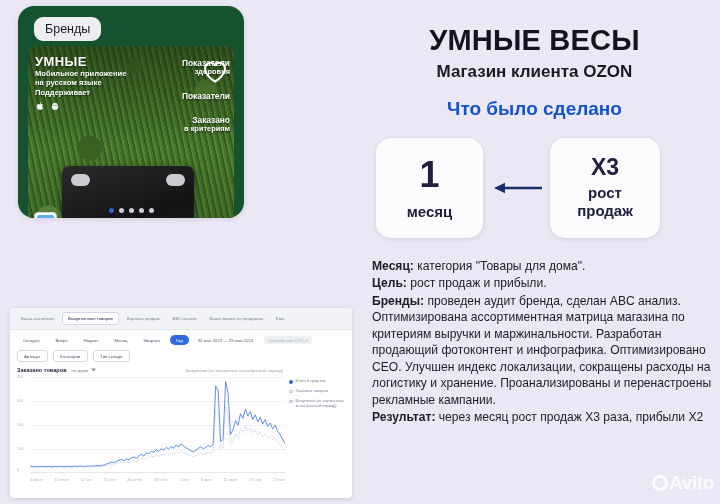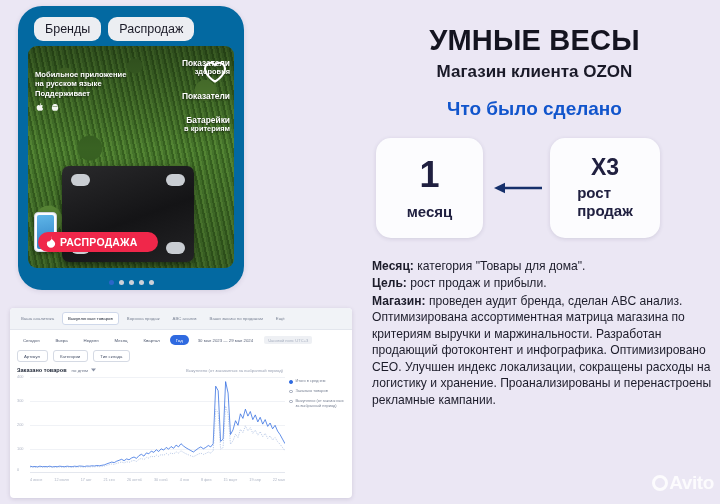--- a/index.html
+++ b/index.html
@@ -12,23 +12,23 @@
   }
 
   
   #left-col {
     position: absolute; left: 0; top: 0; width: 358px; height: 504px;
   }
 
   
   #product-card {
     position: absolute; left: 18px; top: 6px;
-    width: 226px; height: 284px;
-    background: #0369a1;
-    border-radius: 24px;
+    width: 226px; height: 212px;
+    background: #14532d;
+    border-radius: 16px;
     box-shadow: 0 1px 5px rgba(60,50,90,.13);
     overflow: hidden;
   }
   #chip-row {
     position: absolute; left: 0; top: 8px; width: 100%; height: 30px;
     display: flex; gap: 7px; padding-left: 16px; align-items: center;
   }
   .nav-chip {
     background: #eceef2; border-radius: 9px;
     padding: 5px 11px; font-size: 12.5px; color: #1b1b28;
@@ -59,21 +59,21 @@
   #ph-umnye {
     color: #fff; font-size: 13px; font-weight: 700; letter-spacing: .4px;
     text-shadow: 0 1px 2px rgba(0,0,0,.55);
   }
   #ph-vesy {
     color: #fff; font-size: 30px; font-weight: 800; line-height: .96;
     letter-spacing: .5px; text-shadow: 0 1px 3px rgba(0,0,0,.6);
   }
   .ph-sub {
     color: #fff; font-size: 7.6px; font-weight: 700; line-height: 1.22;
-    text-shadow: 0 1px 2px rgba(0,0,0,.6); margin-top: 16px;
+    text-shadow: 0 1px 2px rgba(0,0,0,.6); margin-top: 0;
   }
   #ph-os { margin-top: 4px; display: flex; gap: 5px; }
   .os-ico { width: 10px; height: 11px; fill: #fff; opacity: .95; }
   #ph-right {
     position: absolute; right: 4px; top: 12px; width: 86px;
     text-align: right;
   }
   .ph-feat {
     color: #fff; font-size: 7.4px; font-weight: 700; line-height: 1.2;
     text-shadow: 0 1px 2px rgba(0,0,0,.65); margin-bottom: 14px;
@@ -189,21 +189,21 @@
     position: absolute; background: #fcfcfe; border-radius: 15px;
     box-shadow: 0 1px 4px rgba(60,50,90,.14);
     display: flex; flex-direction: column; align-items: center; justify-content: center;
     color: #202040;
   }
   #kpi-left { left: 14px; top: 138px; width: 107px; height: 100px; }
   #kpi-left .big { font-size: 36px; font-weight: 800; line-height: 1; }
   #kpi-left .small { font-size: 15px; font-weight: 700; margin-top: 10px; }
   #kpi-right { left: 188px; top: 138px; width: 110px; height: 100px; }
   #kpi-right .big { font-size: 23px; font-weight: 800; line-height: 1; }
-  #kpi-right .small { font-size: 15px; font-weight: 700; line-height: 1.18; text-align: left; margin-top: 5px; }
+  #kpi-right .small { font-size: 15px; font-weight: 700; line-height: 1.18; text-align: center; margin-top: 5px; }
   #arrow { position: absolute; left: 130px; top: 180px; width: 52px; height: 16px; }
 
   #body-text {
     position: absolute; left: 10px; top: 258px; width: 342px;
     font-size: 12.1px; line-height: 1.36; color: #1c1c2a;
   }
   #body-text p { margin-bottom: 1px; }
   #body-text b { font-weight: 700; }
   #watermark {
     position: absolute; right: 6px; bottom: 10px;
@@ -215,27 +215,27 @@
 </style>
 </head>
 <body>
 
 <div id="left-col">
 
   <div id="product-card">
 
     <div id="chip-row">
       <div class="nav-chip">Бренды</div>
-      <div class="nav-chip clipped">Распродаж</div>
     </div>
 
     <div id="photo">
       <div id="photo-shade"></div>
 
       <div id="ph-left">
+        <div id="ph-umnye">УМНЫЕ</div>
         <div class="ph-sub" style="white-space:pre-line">Мобильное приложение
 на русском языке
 Поддерживает</div>
         <div id="ph-os">
           <svg class="os-ico" viewBox="0 0 24 24">
               <path d="M17 12c0-3 2.5-4 2.5-4S18 6 15.5 6c-2 0-2.6 1-3.5 1s-1.6-1-3.3-1C6.3 6 4 8.3 4 12c0 4 2.7 8 4.8 8 1.2 0 1.8-.8 3.2-.8s1.9.8 3.2.8c2 0 4.3-3.6 4.3-5.6-2.4-.9-2.5-2.4-2.5-2.4zM14 4.6c.9-1.1.8-2.6.8-2.6s-1.5.1-2.4 1.2c-.8 1-.7 2.5-.7 2.5s1.4-.1 2.3-1.1z"></path>
             </svg>
           <svg class="os-ico" viewBox="0 0 24 24">
               <path d="M6 10h12v8a1.5 1.5 0 0 1-1.5 1.5h-9A1.5 1.5 0 0 1 6 18v-8zM4.5 10.5a1.3 1.3 0 0 1 2.6 0v5a1.3 1.3 0 0 1-2.6 0v-5zm12.4 0a1.3 1.3 0 0 1 2.6 0v5a1.3 1.3 0 0 1-2.6 0v-5zM8 4.2l-.9-1.5.6-.35.95 1.6A6.4 6.4 0 0 1 12 3.4c1.2 0 2.3.2 3.35.55l.95-1.6.6.35-.9 1.5A5.6 5.6 0 0 1 18.6 9H5.4a5.6 5.6 0 0 1 2.6-4.8zM9.3 6.3a.62.62 0 1 0 0-1.24.62.62 0 0 0 0 1.24zm5.4 0a.62.62 0 1 0 0-1.24.62.62 0 0 0 0 1.24z"></path>
             </svg>
@@ -247,21 +247,21 @@
           <path d="M16 27S3.5 19.2 3.5 10.9C3.5 6.6 6.8 3.5 10.7 3.5c2.6 0 4.4 1.5 5.3 2.8.9-1.3 2.7-2.8 5.3-2.8 3.9 0 7.2 3.1 7.2 7.4C28.5 19.2 16 27 16 27z" fill="none" stroke="#ffffff" stroke-width="2.6"></path>
         </svg>
         <div class="ph-feat">
           <b>Показатели</b>
           <span>здоровья</span>
         </div>
         <div class="ph-feat">
           <b>Показатели</b>
         </div>
         <div class="ph-feat">
-          <b>Батарейки</b>
+          <b>Заказано</b>
           <span>в критериям</span>
         </div>
       </div>
 
       <div id="scale">
         <div class="pad" style="left:9px;  top:8px;"></div>
         <div class="pad" style="right:9px; top:8px;"></div>
         <div class="pad" style="left:9px;  bottom:8px;"></div>
         <div class="pad" style="right:9px; bottom:8px;"></div>
       </div>
@@ -397,21 +397,24 @@
   </div>
 
   <div id="body-text">
     <p>
       <b>Месяц:</b><span> категория "Товары для дома".</span>
     </p>
     <p>
       <b>Цель:</b><span> рост продаж и прибыли.</span>
     </p>
     <p>
-      <b>Магазин:</b><span>  проведен аудит бренда, сделан ABC анализ. Оптимизирована ассортиментная матрица магазина по критериям выручки и маржинальности. Разработан продающий фотоконтент и инфографика. Оптимизировано CEO. Улучшен индекс локализации, сокращены расходы на логистику и хранение. Проанализированы и перенастроены рекламные кампании.</span>
+      <b>Бренды:</b><span>  проведен аудит бренда, сделан ABC анализ. Оптимизирована ассортиментная матрица магазина по критериям выручки и маржинальности. Разработан продающий фотоконтент и инфографика. Оптимизировано CEO. Улучшен индекс локализации, сокращены расходы на логистику и хранение. Проанализированы и перенастроены рекламные кампании.</span>
+    </p>
+    <p>
+      <b>Результат:</b><span> через месяц рост продаж X3 раза, прибыли X2</span>
     </p>
   </div>
 
   <div id="watermark">
     <span id="wm-o"></span>
     <span>Avito</span>
   </div>
 </div>
 
 </body></html>

